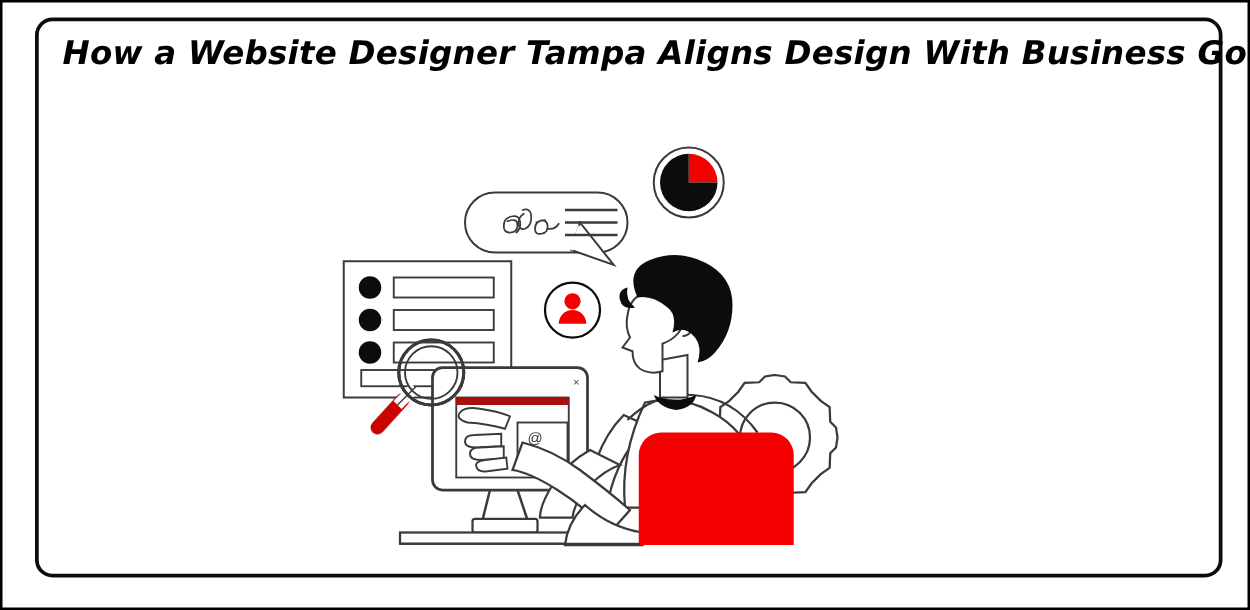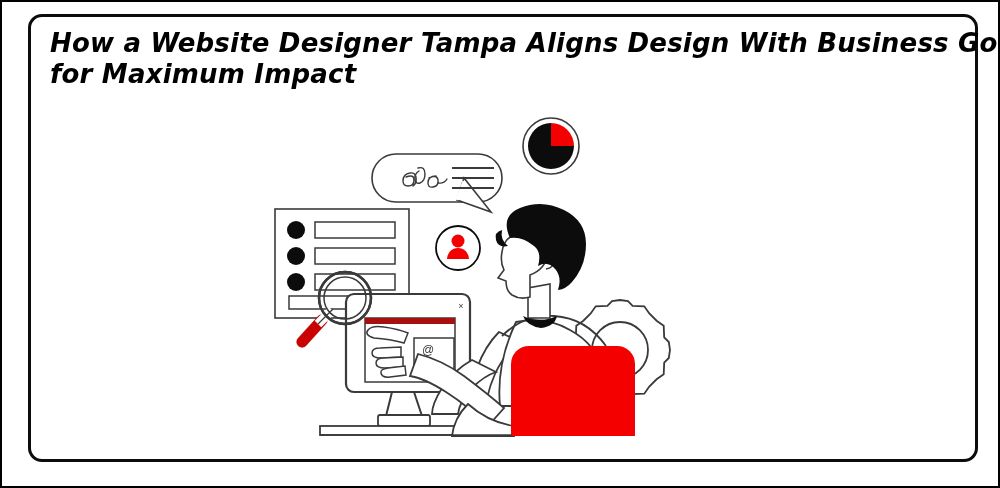--- a/index.html
+++ b/index.html
@@ -61,21 +61,20 @@
 </style>
 </head>
 <body>
 
 <div id="page">
 
   <div id="inner-frame"></div>
 
   <div id="title-block">
     <div class="title-line">How a Website Designer Tampa Aligns Design With Business Goals</div>
-    <div class="title-line">for Maximum Impact</div>
   </div>
 
   <div id="illustration">
     <svg width="1000" height="488" viewBox="0 0 1000 488" xmlns="http://www.w3.org/2000/svg">
 
       <g>
         <circle cx="549" cy="144" r="28" fill="#ffffff" stroke="#3a3a3a" stroke-width="1.6"></circle>
         <path d="M549 144 L549 121 A23 23 0 0 1 572 144 Z" fill="#f40000"></path>
         <path d="M549 144 L572 144 A23 23 0 1 1 549 121 Z" fill="#0c0c0c"></path>
       </g>

